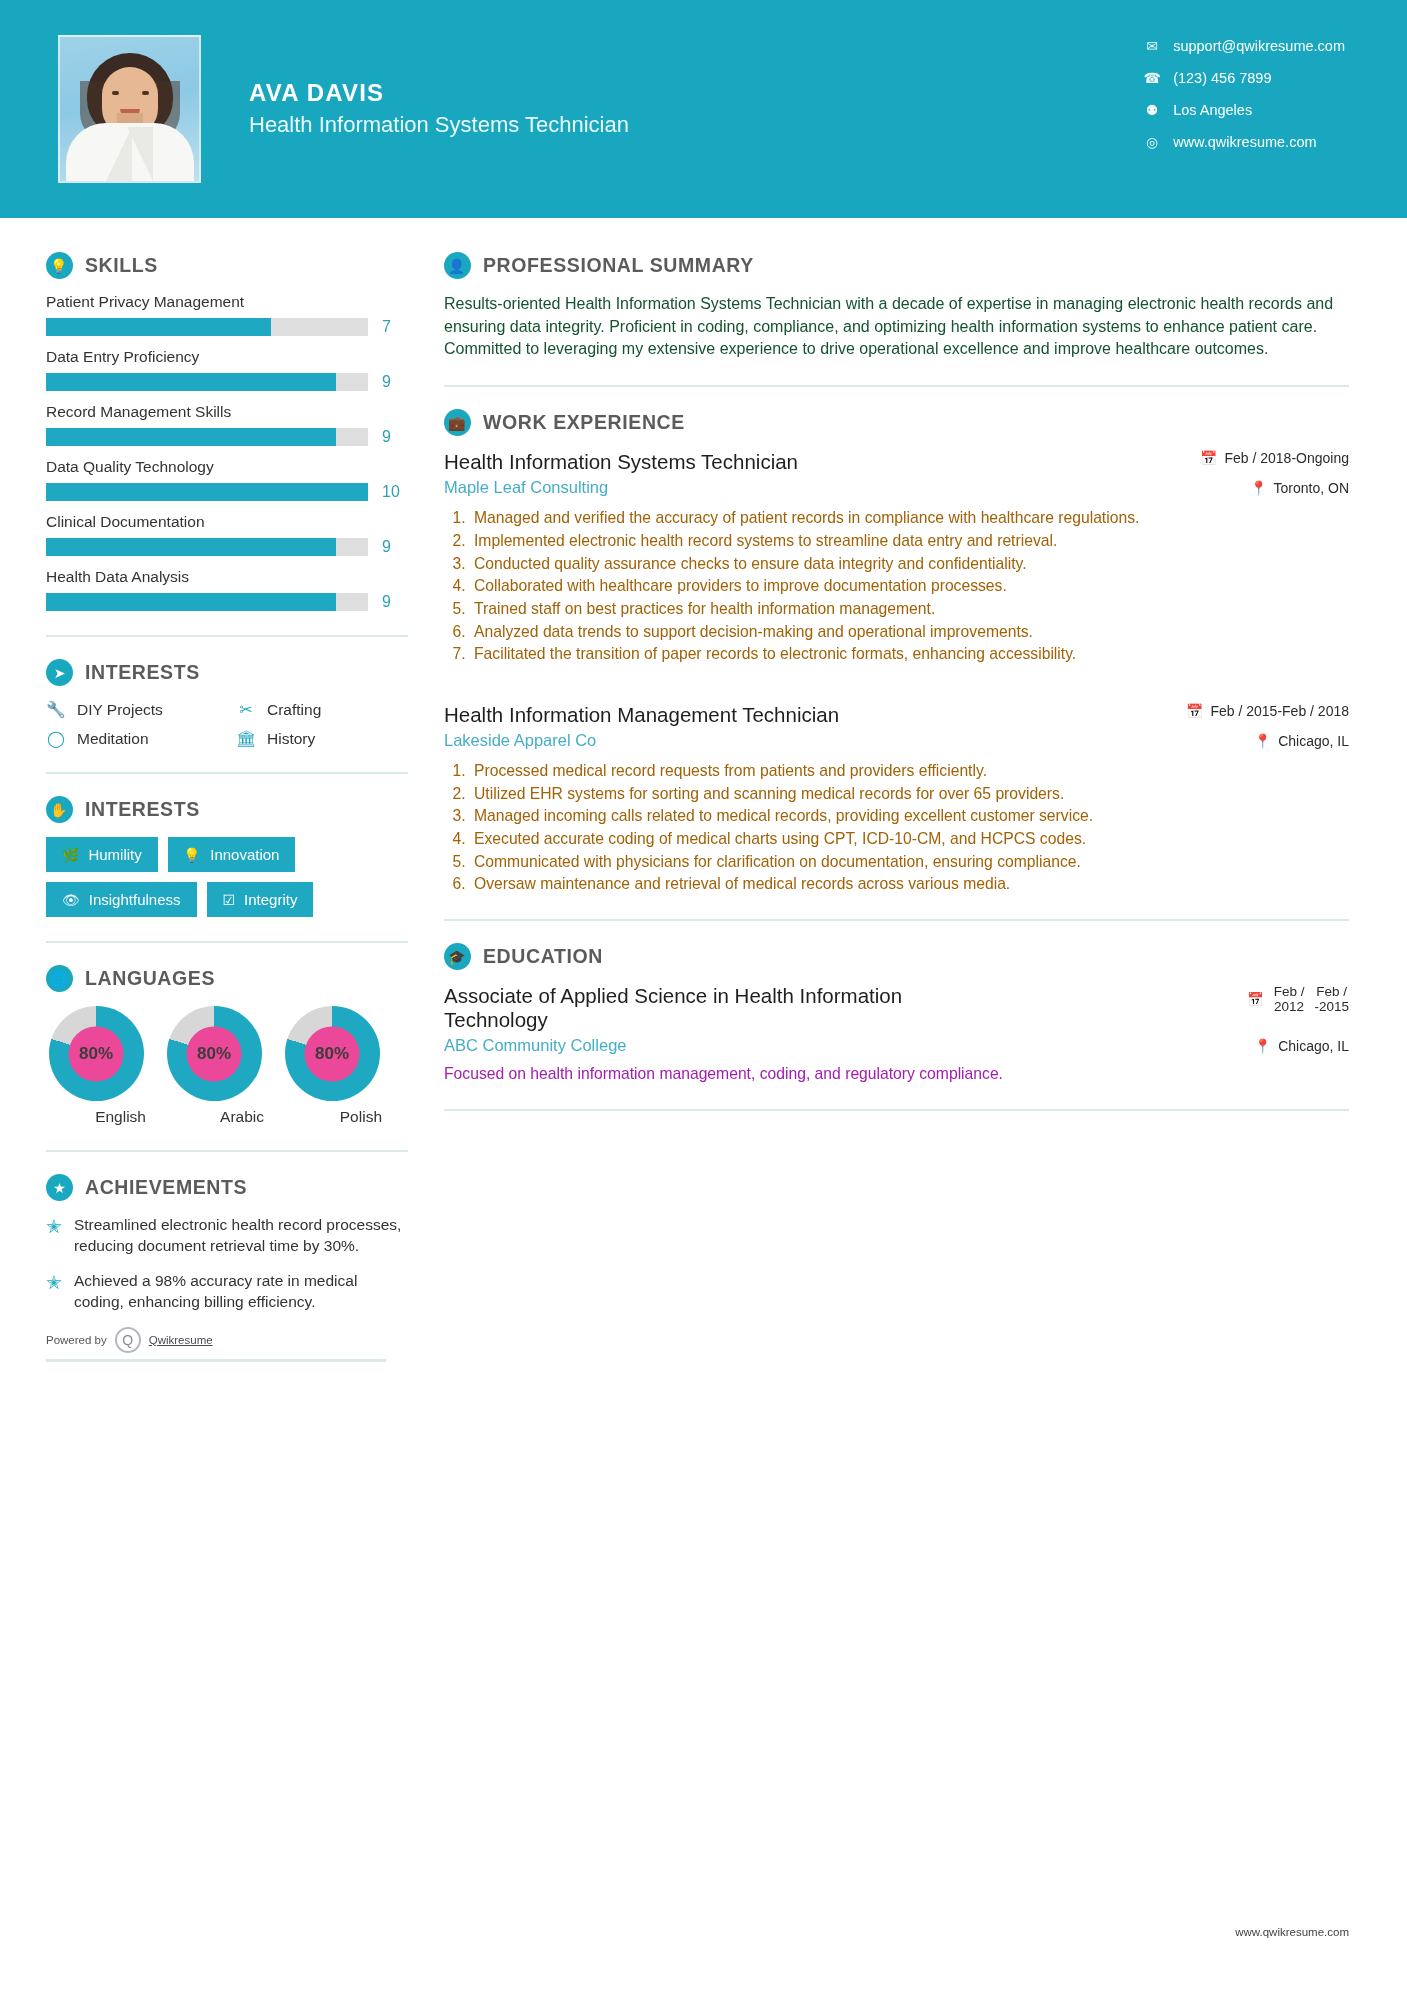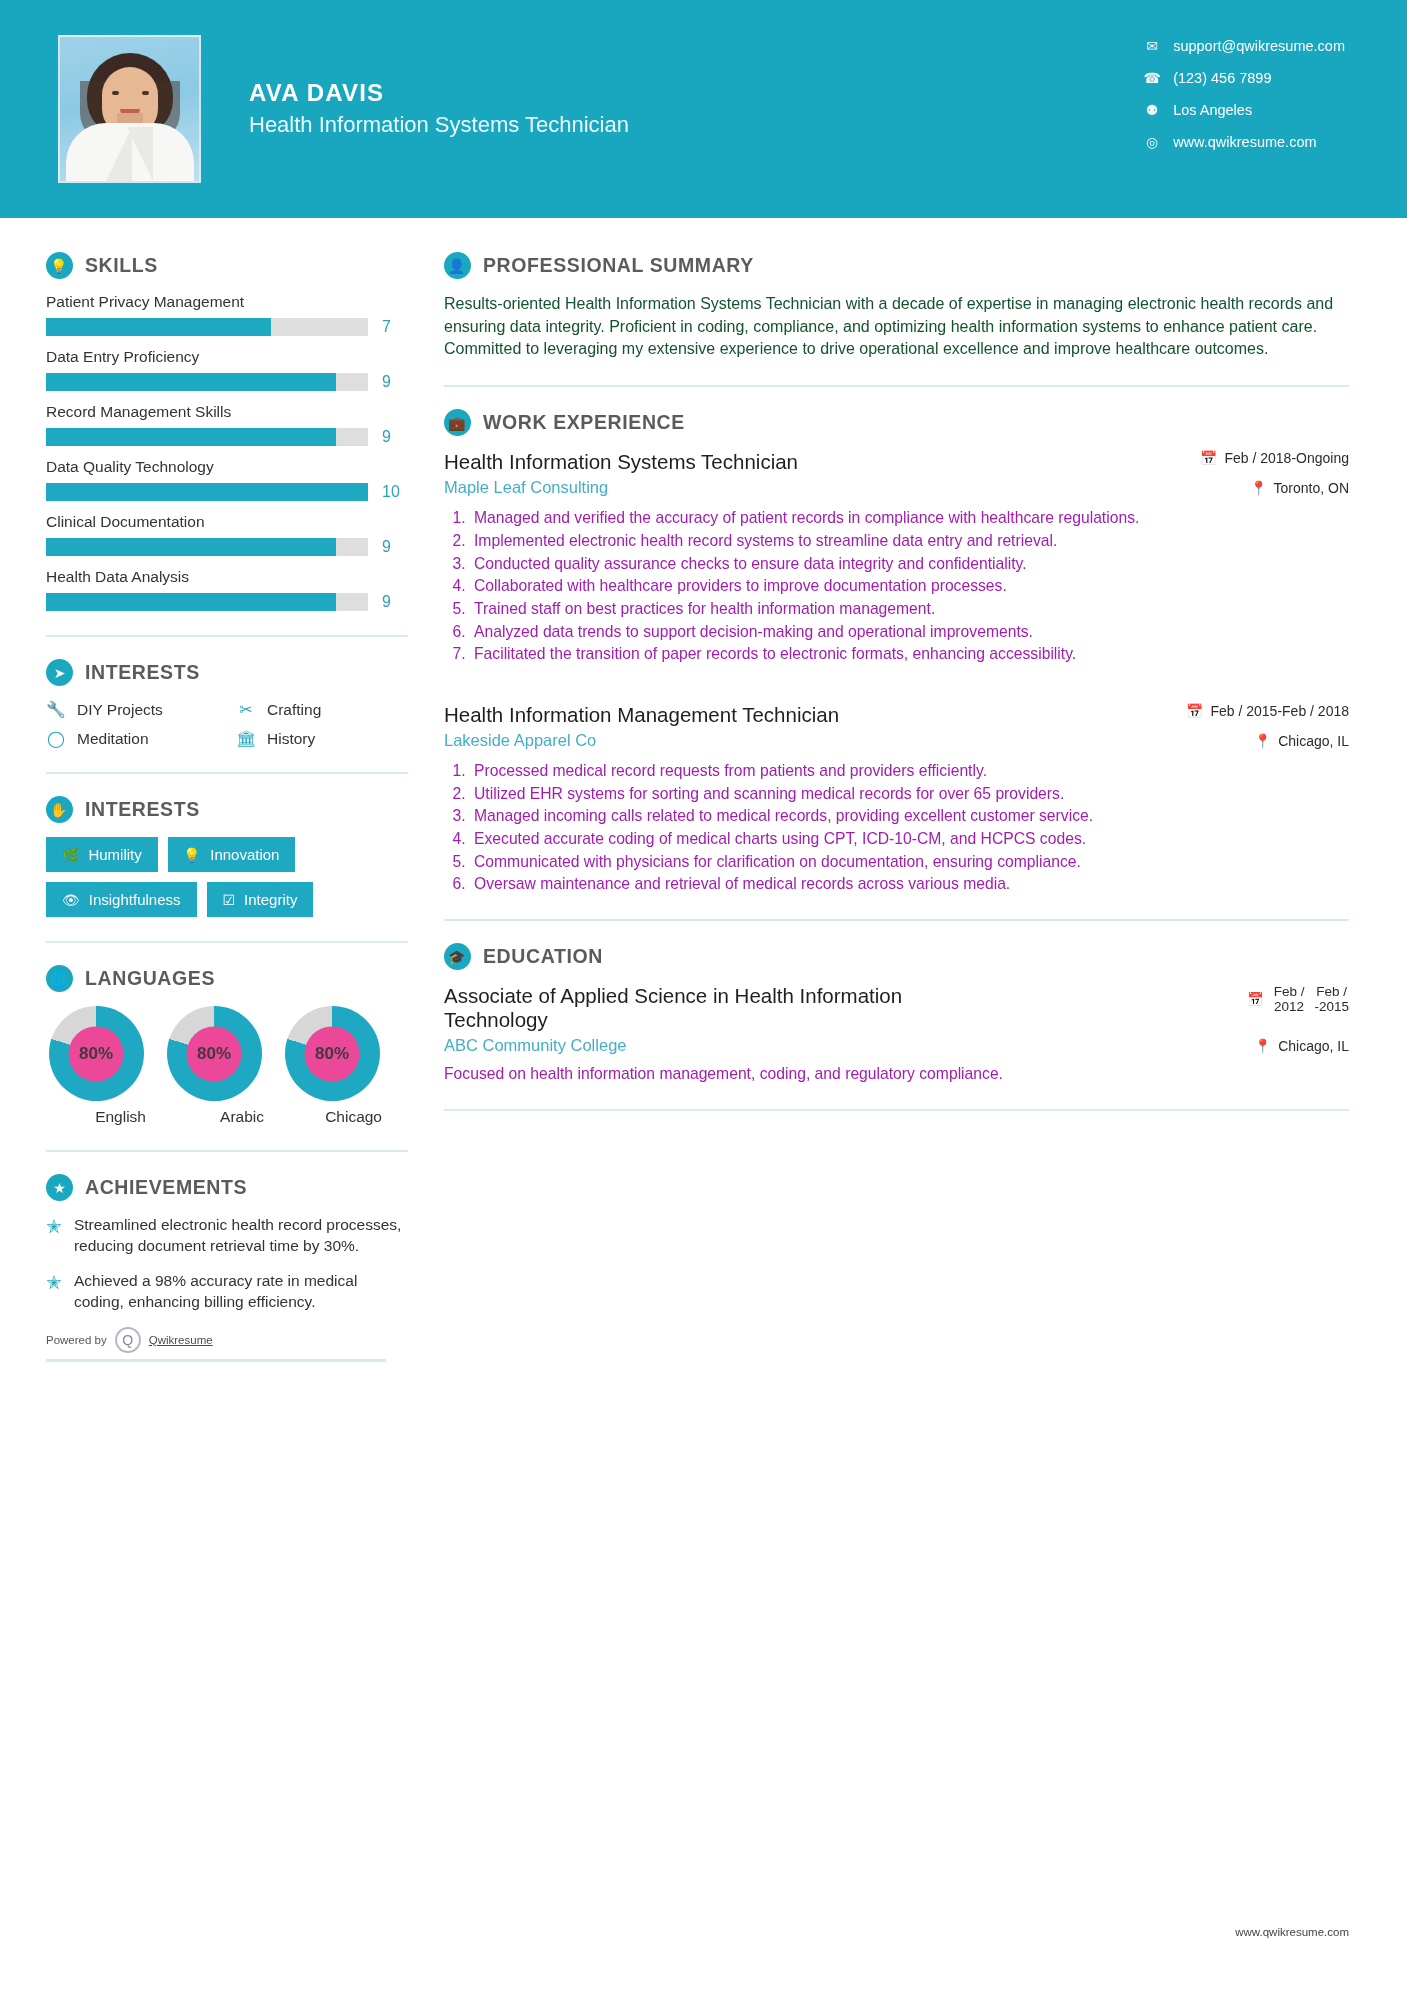--- a/index.html
+++ b/index.html
@@ -138,21 +138,21 @@
   .summary { font-size: 16px; line-height: 1.42; color: #14532d; }
 
   .job { margin-bottom: 8px; }
   .job-top { display:flex; justify-content:space-between; align-items:flex-start; gap: 14px; }
   .job-title { font-size: 20.5px; color: #1f1f1f; line-height:1.18; max-width: 510px;}
   .job-date { font-size: 14px; color:#2b2b2b; white-space: nowrap; display:flex; align-items:center; gap:7px;}
   .job-sub { display:flex; justify-content:space-between; align-items:center; margin-top: 4px; }
   .company { font-size: 16.5px; color: #45AEC6; }
   .loc { font-size: 14px; color:#2b2b2b; display:flex; align-items:center; gap:6px;}
   ol.duties { margin: 10px 0 0 26px; padding: 0; }
-  ol.duties li { font-size: 15.7px; line-height: 1.38; color:#a21caf; margin-bottom: 1px; padding-left: 4px;}
+  ol.duties li { font-size: 15.7px; line-height: 1.38; color:#a16207; margin-bottom: 1px; padding-left: 4px;}
 
   .edu-date-split { display:flex; align-items:center; gap: 10px; font-size: 13.5px; }
   .edu-date-split .d { line-height:1.12; text-align:center; }
 
   .edu-desc { font-size: 15.7px; line-height: 1.38; color:#a21caf; margin-top: 8px; }
 
   .right-foot {
     position:absolute; right: 58px; bottom: 52px; font-size: 11.5px; color:#444;
   }
 </style>
@@ -335,21 +335,21 @@
             <div class="ring" style="background:conic-gradient(#1FA8C1 0% 80%, #d7d7d7 80% 100%)"></div>
             <div class="hole">80%</div>
           </div>
           <div class="lang-name">Arabic</div>
         </div>
         <div class="lang">
           <div class="donut">
             <div class="ring" style="background:conic-gradient(#1FA8C1 0% 80%, #d7d7d7 80% 100%)"></div>
             <div class="hole">80%</div>
           </div>
-          <div class="lang-name">Chicago</div>
+          <div class="lang-name">Polish</div>
         </div>
       </div>
 
       <div class="divider"></div>
 
       <div class="sec-head">
         <span class="sec-icon">★</span>
         <span class="sec-title">ACHIEVEMENTS</span>
       </div>
       <div>

